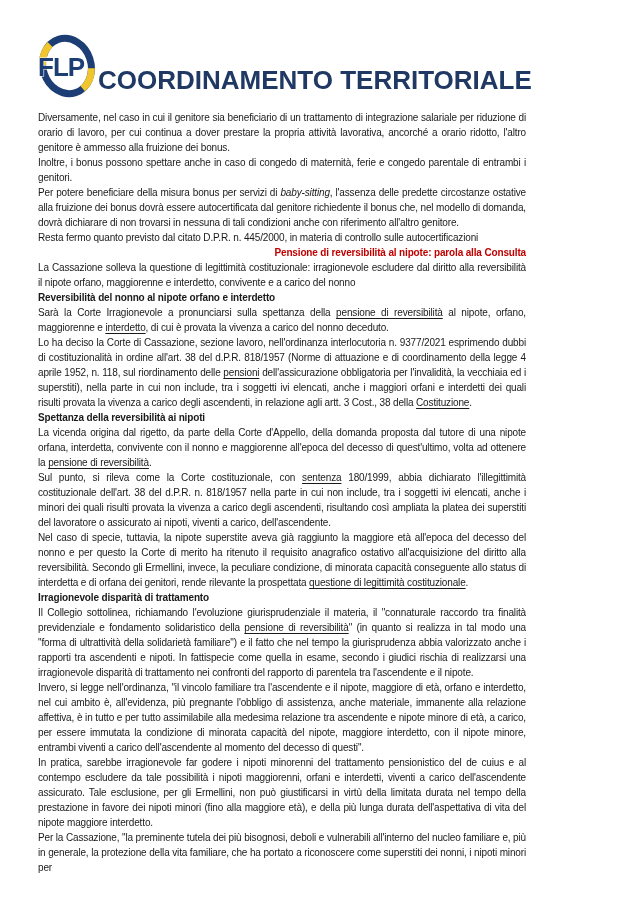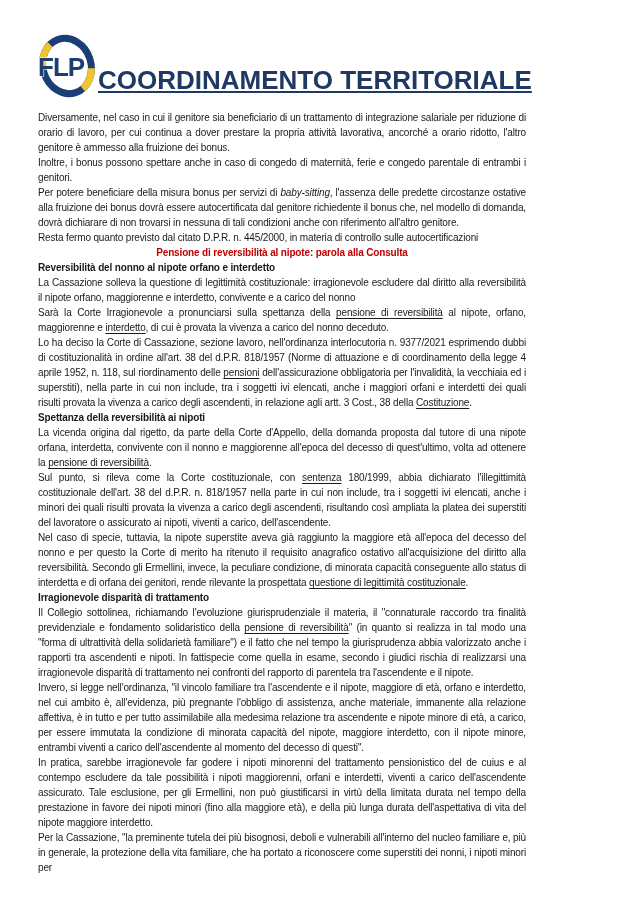--- a/index.html
+++ b/index.html
@@ -32,34 +32,33 @@
     font-family:"Liberation Sans","DejaVu Sans",sans-serif;
     font-weight:bold;font-size:26px;letter-spacing:-1px;
     fill:var(--logo-blue);stroke:#ffffff;stroke-width:1.2px;paint-order:stroke;
   }
   h1.page-title{
     flex:1 1 auto;text-align:center;
     margin:8px 0 8px 0;
     font-size:26px;font-weight:bold;letter-spacing:0px;
     color:var(--title-blue);
     white-space:nowrap;
-    text-decoration:underline;
   }
   main.doc-body{
     padding:6px 38px 0 38px;
   }
   .para{
     margin:0;
     font-size:10px;
     line-height:15px;
     letter-spacing:-0.15px;
     text-align:justify;
   }
   .para.heading{font-weight:bold;text-align:left;}
-  .para.heading-red{font-weight:bold;color:var(--heading-red);text-align:center;}
+  .para.heading-red{font-weight:bold;color:var(--heading-red);text-align:right;}
   .b{font-weight:normal;}
   .i{font-style:italic;}
   .u{text-decoration:underline;text-decoration-thickness:1px;text-underline-offset:2px;}
 </style>
 </head>
 <body>
 
 <div class="page">
   <header class="doc-header">
     <div class="logo">
@@ -72,22 +71,22 @@
       </svg>
     </div>
     <h1 class="page-title">COORDINAMENTO TERRITORIALE</h1>
   </header>
   <main class="doc-body">
       <p class="para body"><span>Diversamente, nel caso in cui il genitore sia beneficiario di un trattamento di integrazione salariale per riduzione di orario di lavoro, per cui continua a dover prestare la propria attività lavorativa, ancorché a orario ridotto, l'altro genitore è ammesso alla fruizione dei bonus.</span></p>
       <p class="para body"><span>Inoltre, i bonus possono spettare anche in caso di congedo di maternità, ferie e congedo parentale di entrambi i genitori.</span></p>
       <p class="para body"><span>Per potere beneficiare della misura bonus per servizi di </span><span class="b i">baby-sitting</span><span>, l'assenza delle predette circostanze ostative alla fruizione dei bonus dovrà essere autocertificata dal genitore richiedente il bonus che, nel modello di domanda, dovrà dichiarare di non trovarsi in nessuna di tali condizioni anche con riferimento all'altro genitore.</span></p>
       <p class="para body"><span>Resta fermo quanto previsto dal citato D.P.R. n. 445/2000, in materia di controllo sulle autocertificazioni</span></p>
       <p class="para heading-red"><span>Pensione di reversibilità al nipote: parola alla Consulta</span></p>
+      <p class="para body"><span>La Cassazione solleva la questione di legittimità costituzionale: irragionevole escludere dal diritto alla reversibilità il nipote orfano, maggiorenne e interdetto, convivente e a carico del nonno</span></p>
       <p class="para heading"><span>Reversibilità del nonno al nipote orfano e interdetto</span></p>
-      <p class="para body"><span>La Cassazione solleva la questione di legittimità costituzionale: irragionevole escludere dal diritto alla reversibilità il nipote orfano, maggiorenne e interdetto, convivente e a carico del nonno</span></p>
       <p class="para body"><span>Sarà la Corte Irragionevole a pronunciarsi sulla spettanza della </span><span class="b u">pensione di reversibilità</span><span> al nipote, orfano, maggiorenne e </span><span class="u">interdetto</span><span>, di cui è provata la vivenza a carico del nonno deceduto.</span></p>
       <p class="para body"><span>Lo ha deciso la Corte di Cassazione, sezione lavoro, nell'ordinanza interlocutoria </span><span class="b">n. 9377/2021</span><span> esprimendo dubbi di costituzionalità in ordine all'art. 38 del d.P.R. 818/1957 (Norme di attuazione e di coordinamento della legge 4 aprile 1952, n. 118, sul riordinamento delle </span><span class="u">pensioni</span><span> dell'assicurazione obbligatoria per l'invalidità, la vecchiaia ed i superstiti), nella parte in cui non include, tra i soggetti ivi elencati, anche i </span><span class="b">maggiori orfani e interdetti</span><span> dei quali risulti provata la vivenza a carico degli ascendenti, in relazione agli artt. 3 Cost., 38 della </span><span class="u">Costituzione</span><span>.</span></p>
       <p class="para heading"><span>Spettanza della reversibilità ai nipoti</span></p>
       <p class="para body"><span>La vicenda origina dal rigetto, da parte della Corte d'Appello, della domanda proposta dal tutore di una nipote orfana, interdetta, convivente con il nonno e maggiorenne all'epoca del decesso di quest'ultimo, volta ad ottenere la </span><span class="u">pensione di reversibilità</span><span>.</span></p>
       <p class="para body"><span>Sul punto, si rileva come la Corte costituzionale, con </span><span class="u">sentenza</span><span> 180/1999, abbia dichiarato l'illegittimità costituzionale dell'art. 38 del d.P.R. n. 818/1957 nella parte in cui non include, tra i soggetti ivi elencati, anche i minori dei quali risulti provata la vivenza a carico degli ascendenti, risultando così ampliata la platea dei superstiti del lavoratore o assicurato ai nipoti, viventi a carico, dell'ascendente.</span></p>
       <p class="para body"><span>Nel caso di specie, tuttavia, la nipote superstite aveva già raggiunto la </span><span class="b">maggiore età</span><span> all'epoca del decesso del nonno e per questo la Corte di merito ha ritenuto il requisito anagrafico ostativo all'acquisizione del diritto alla reversibilità. Secondo gli Ermellini, invece, la peculiare condizione, di </span><span class="b">minorata capacità</span><span> conseguente allo status di interdetta e di orfana dei genitori, rende rilevante la prospettata </span><span class="u">questione di legittimità costituzionale</span><span>.</span></p>
       <p class="para heading"><span>Irragionevole disparità di trattamento</span></p>
       <p class="para body"><span>Il Collegio sottolinea, richiamando l'evoluzione giurisprudenziale il materia, il "connaturale raccordo tra finalità previdenziale e fondamento solidaristico della </span><span class="u">pensione di reversibilità</span><span>" (in quanto si realizza in tal modo una "forma di ultrattività della solidarietà familiare") e il fatto che nel tempo la giurisprudenza abbia valorizzato anche i rapporti tra ascendenti e nipoti. In fattispecie come quella in esame, secondo i giudici rischia di realizzarsi una </span><span class="b">irragionevole disparità di trattamento</span><span> nei confronti del rapporto di parentela tra l'ascendente e il nipote.</span></p>
       <p class="para body"><span>Invero, si legge nell'ordinanza, "il vincolo familiare tra l'ascendente e il nipote, maggiore di età, orfano e interdetto, nel cui ambito è, all'evidenza, più pregnante l'obbligo di assistenza, anche materiale, immanente alla relazione affettiva, è in tutto e per tutto </span><span class="b">assimilabile alla medesima relazione tra ascendente e nipote minore di età</span><span>, a carico, per essere immutata la condizione di minorata capacità del nipote, maggiore interdetto, con il nipote minore, entrambi viventi a carico dell'ascendente al momento del decesso di questi".</span></p>
       <p class="para body"><span>In pratica, sarebbe irragionevole far godere i nipoti minorenni del trattamento pensionistico del de cuius e al contempo escludere da tale possibilità i nipoti maggiorenni, orfani e interdetti, viventi a carico dell'ascendente assicurato. Tale esclusione, per gli Ermellini, non può giustificarsi in virtù della limitata durata nel tempo della prestazione in favore dei nipoti minori (fino alla maggiore età), e della più lunga durata dell'aspettativa di vita del nipote maggiore interdetto.</span></p>

